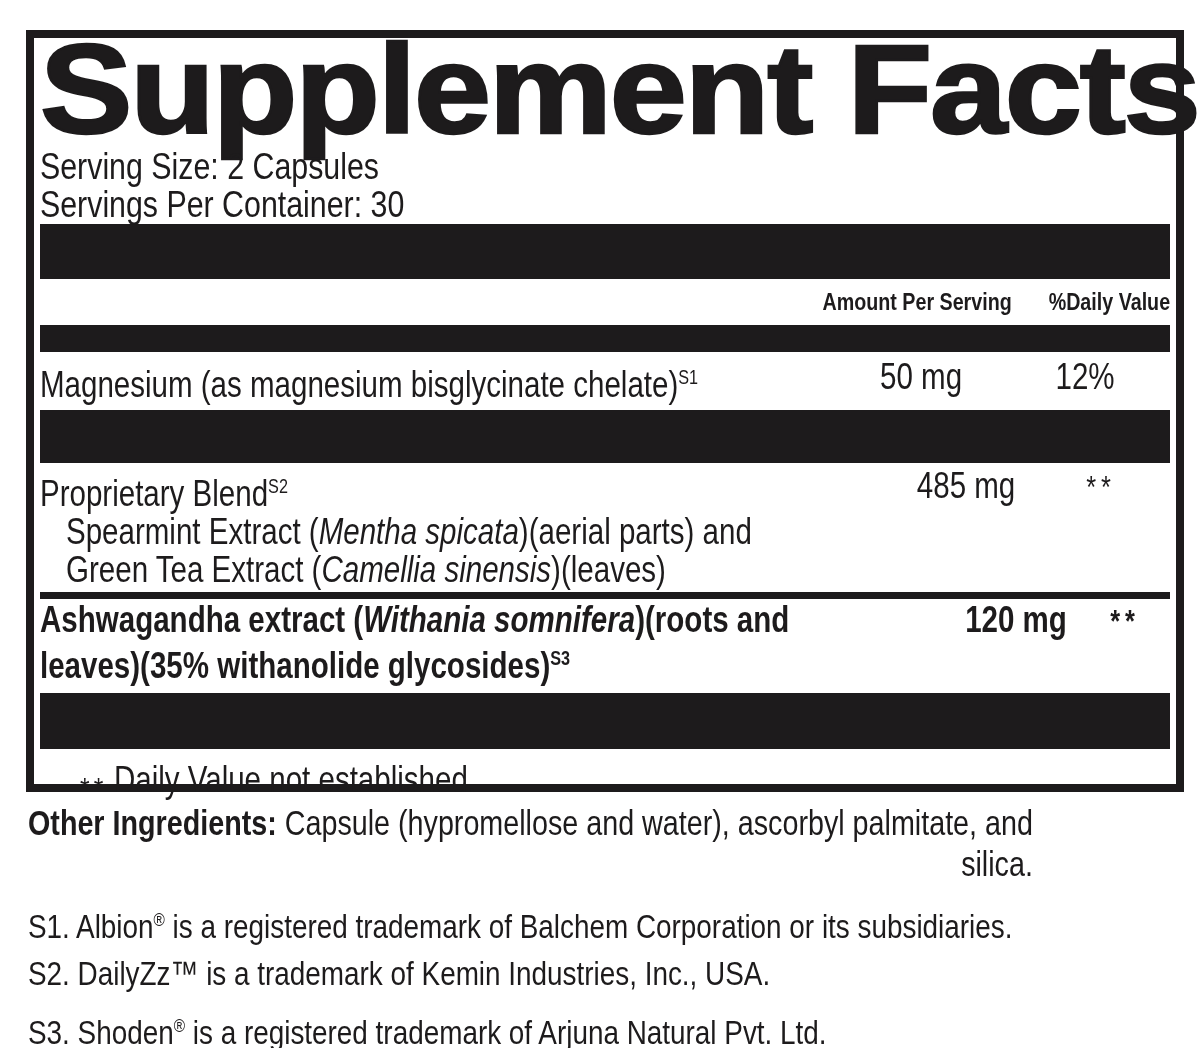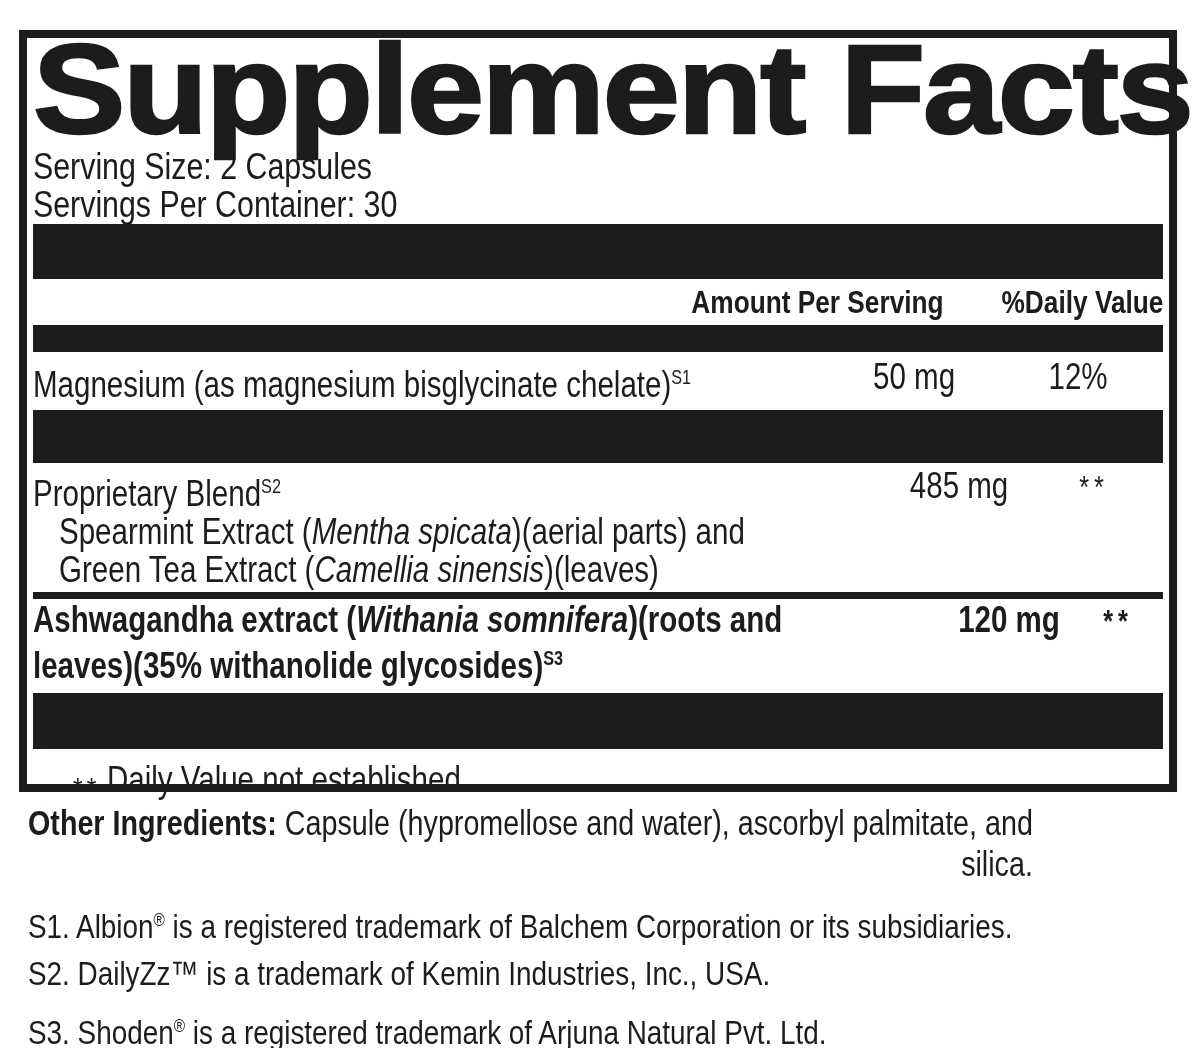--- a/index.html
+++ b/index.html
@@ -7,21 +7,21 @@
     width:1200px; height:1048px;
     background:#ffffff;
     color:#1d1b1c;
     font-family:"Liberation Sans", sans-serif;
     overflow:hidden;
     position:relative;
   }
 
   
   .panel {
-    position:absolute; left:19px; top:30px;
+    position:absolute; left:26px; top:30px;
     width:1158px; height:762px;
     border:8px solid #1d1b1c;
     background:#fff;
     padding:0 4px;
   }
 
   .title {
     font-size:126px; line-height:104px;
     font-weight:bold;
     letter-spacing:-2px;
@@ -41,22 +41,22 @@
   .bar  { background:#1d1b1c; margin:0 2px; }
   .bar-a { height:55px; }
   .bar-b { height:27px; }
   .bar-c { height:53px; }
   .bar-d { height:56px; }
   .rule  { height:7px; background:#1d1b1c; margin:0 2px; }
 
   .head-row {
     height:46px;
     display:flex; justify-content:flex-end; align-items:center;
-    gap:22px; padding-right:2px;
-    font-weight:bold; font-size:32px;text-align:right;
+    gap:10px; padding-right:2px;
+    font-weight:bold; font-size:24px;text-align:right;
   }
 
   .row { display:flex; align-items:flex-start;justify-content:center; }
   .row .name { flex:1; font-size:36px; line-height:38px; padding-left:2px; }
   .row .amt  { width:180px; text-align:center; font-size:36px; line-height:38px; }
   .row .dv   { width:200px; text-align:center; font-size:36px; line-height:38px; }
   .row-mag  { padding:6px 0; }
   .row-prop { padding:4px 0 3px; }
   .row-ash  { padding:2px 0 8px;font-weight:bold; }
   .indent { padding-left:26px; }

